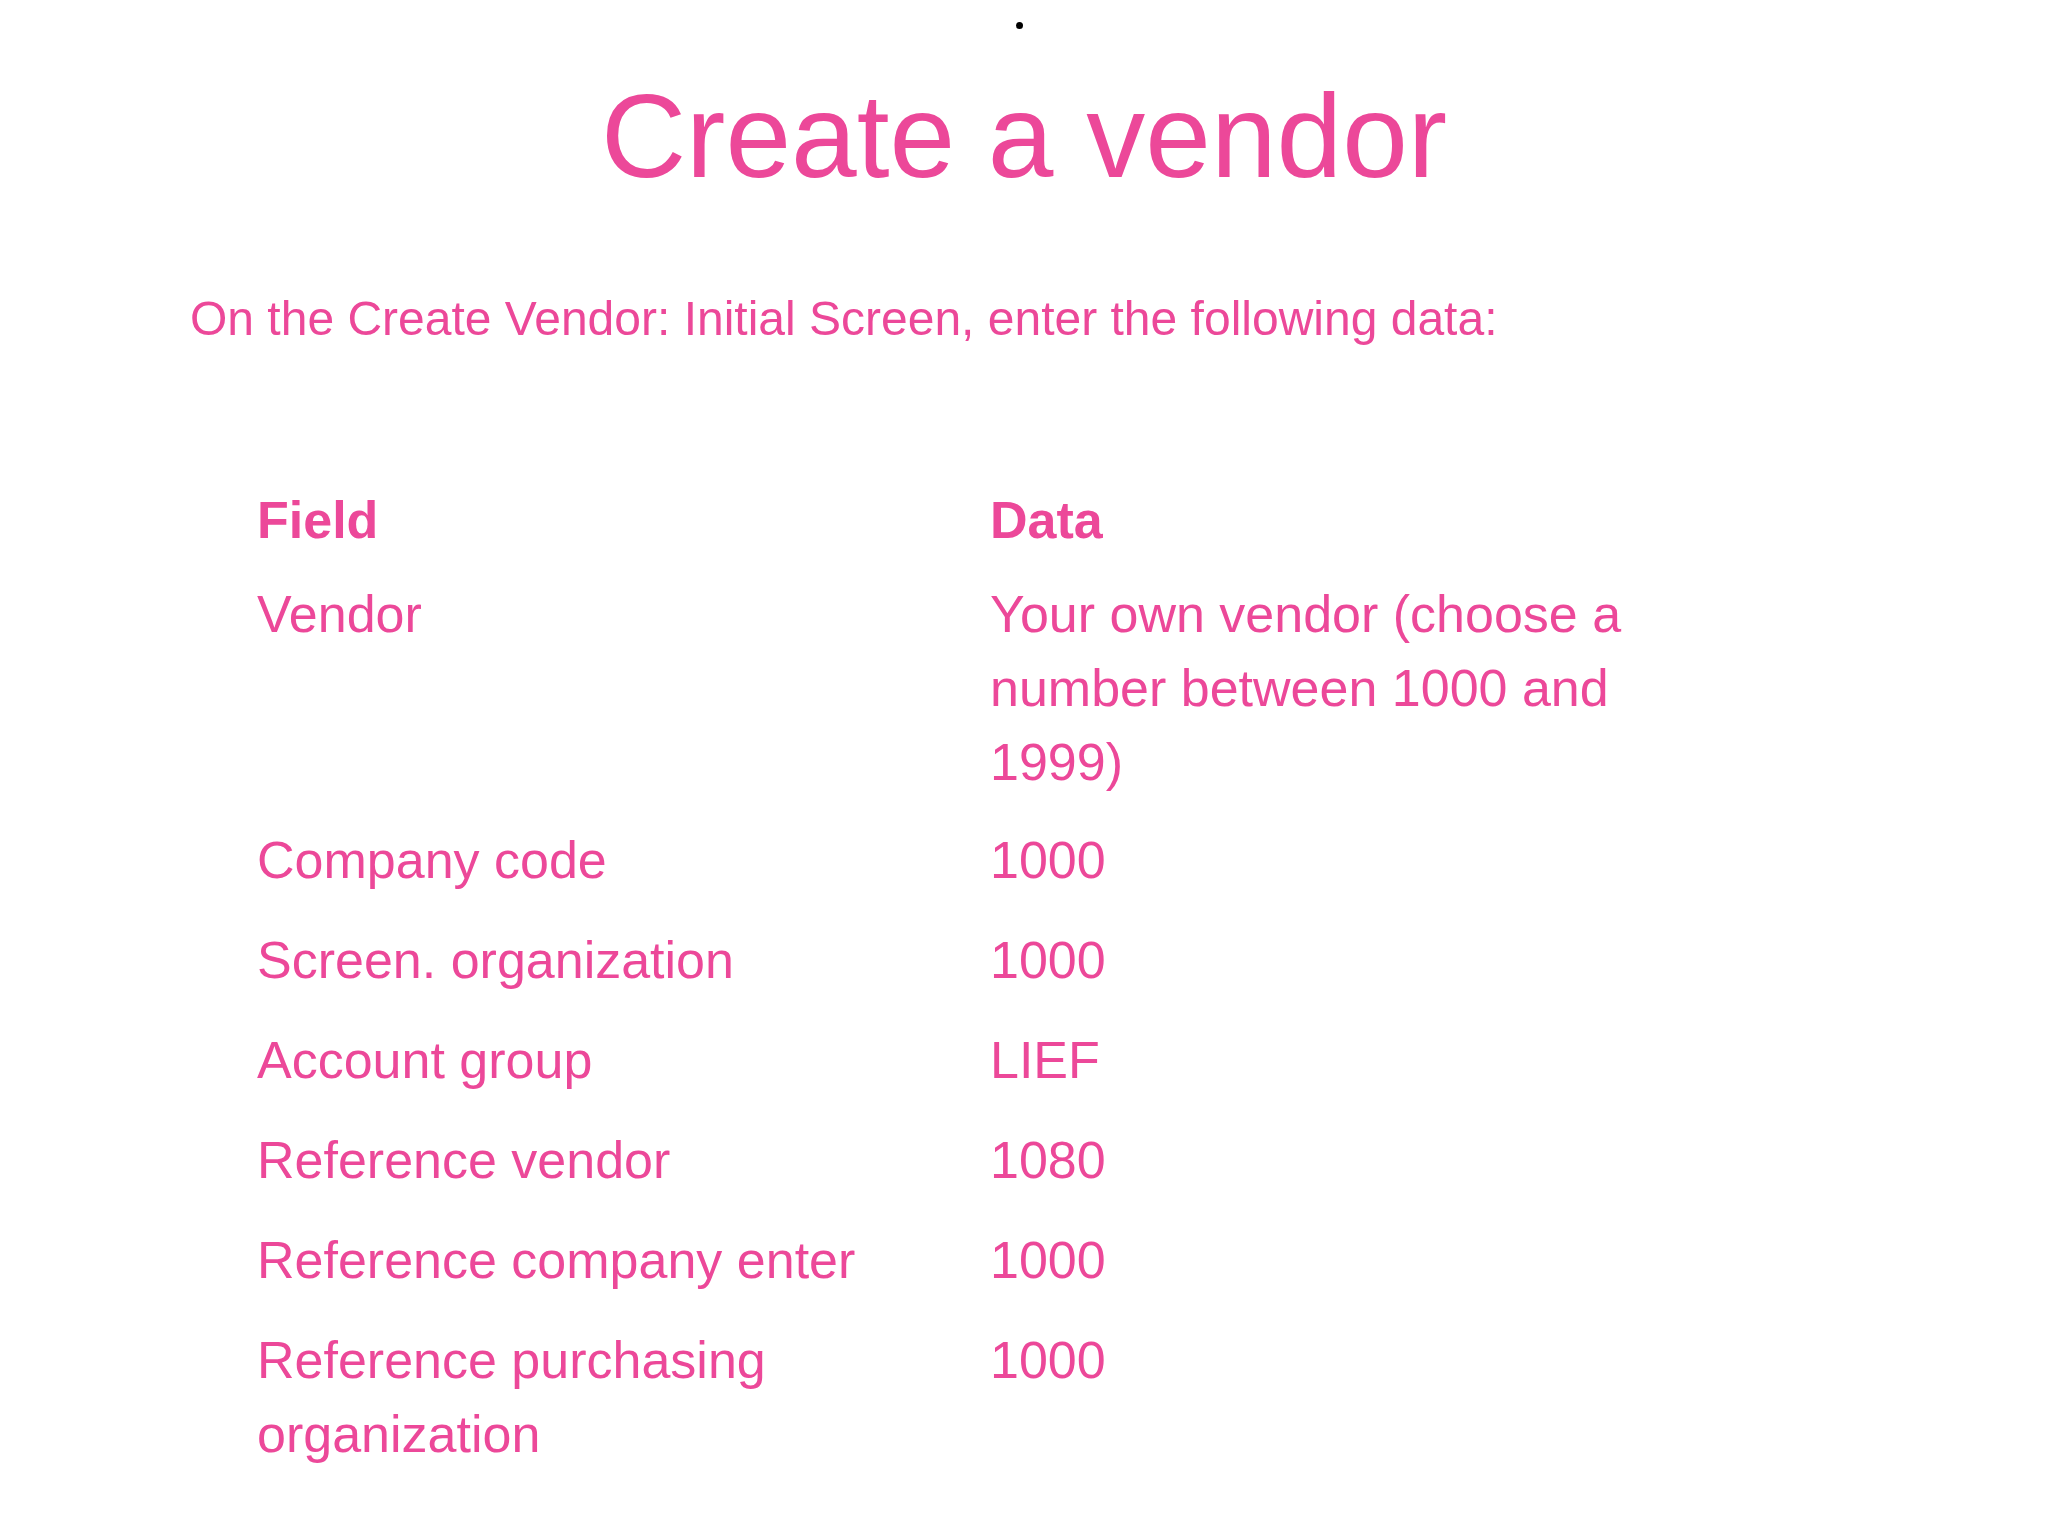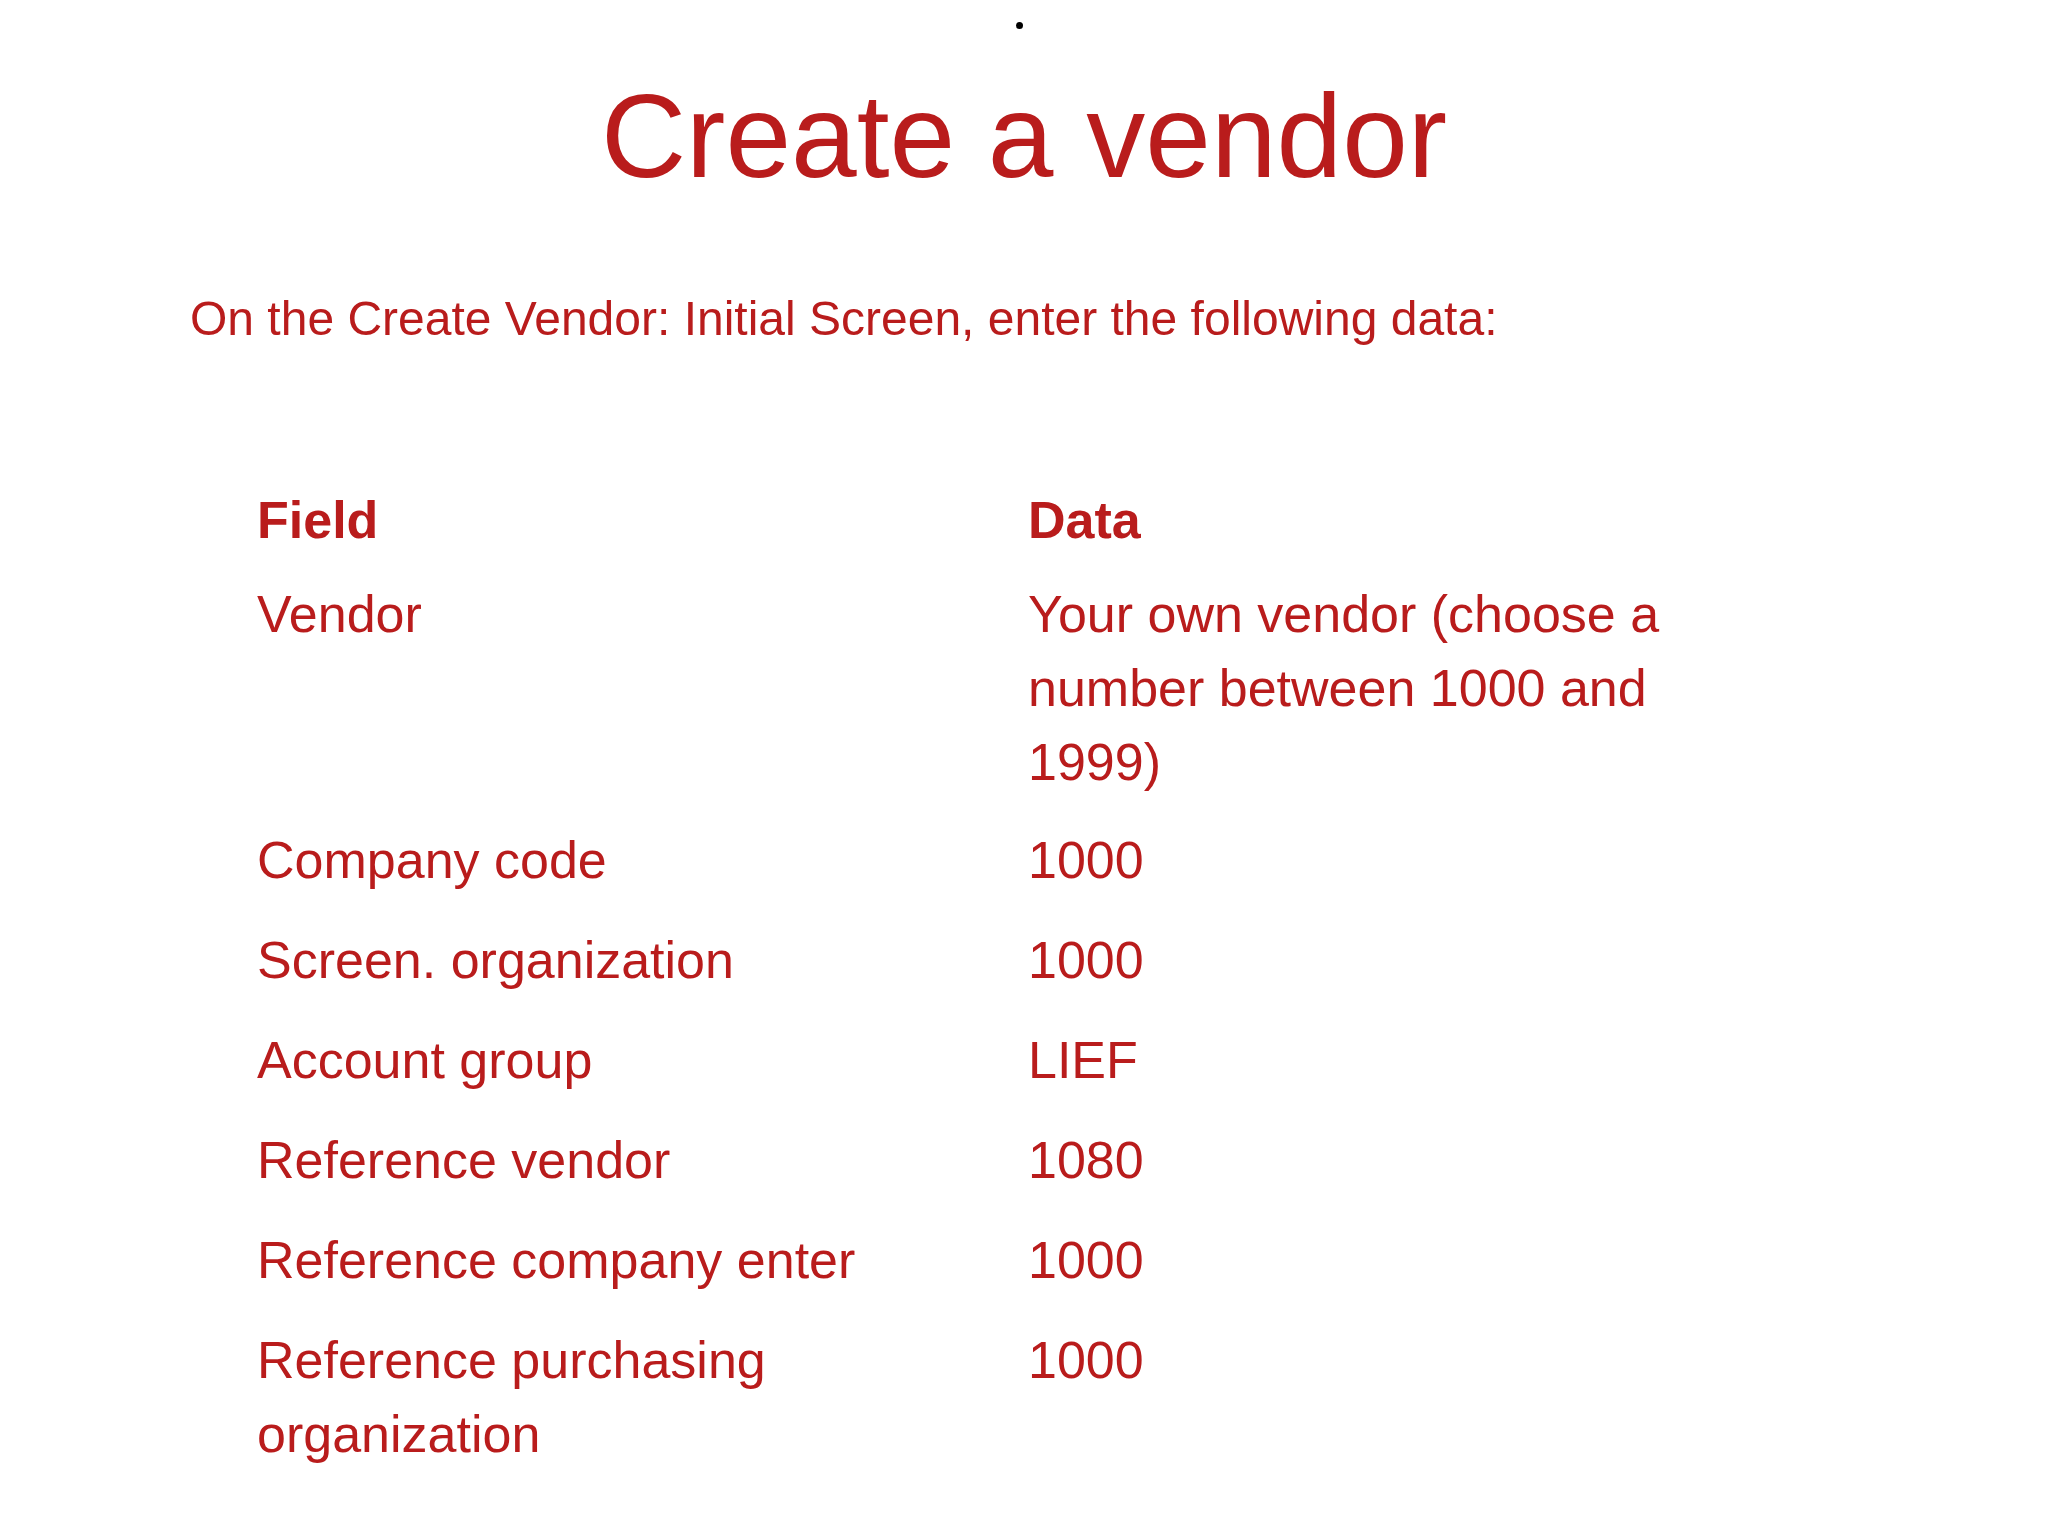--- a/index.html
+++ b/index.html
@@ -10,21 +10,21 @@
     width: 2048px;
     height: 1536px;
     font-family: "Liberation Sans", sans-serif;
   }
   .slide {
     position: relative;
     width: 2048px;
     height: 1536px;
     overflow: hidden;
     background: #ffffff;
-    color: #b91c1c;
+    color: #ec4899;
   }
   .top-dot {
     position: absolute;
     left: 1016px;
     top: 22px;
     width: 7px;
     height: 7px;
     border-radius: 50%;
     background: #000000;
   }
@@ -53,21 +53,20 @@
   .data-table {
     position: absolute;
     left: 257px;
     top: 483px;
     font-size: 52px;
     line-height: 74px;
   }
   .t-row {
     display: flex;
     align-items: flex-start;
-    gap: 38px;
   }
   .t-row.header {
     font-weight: 700;
     margin-bottom: 20px;
   }
   .t-row.row-0 { margin-bottom: 24px; }
   .t-row.row-1,
   .t-row.row-2,
   .t-row.row-3,
   .t-row.row-4,

